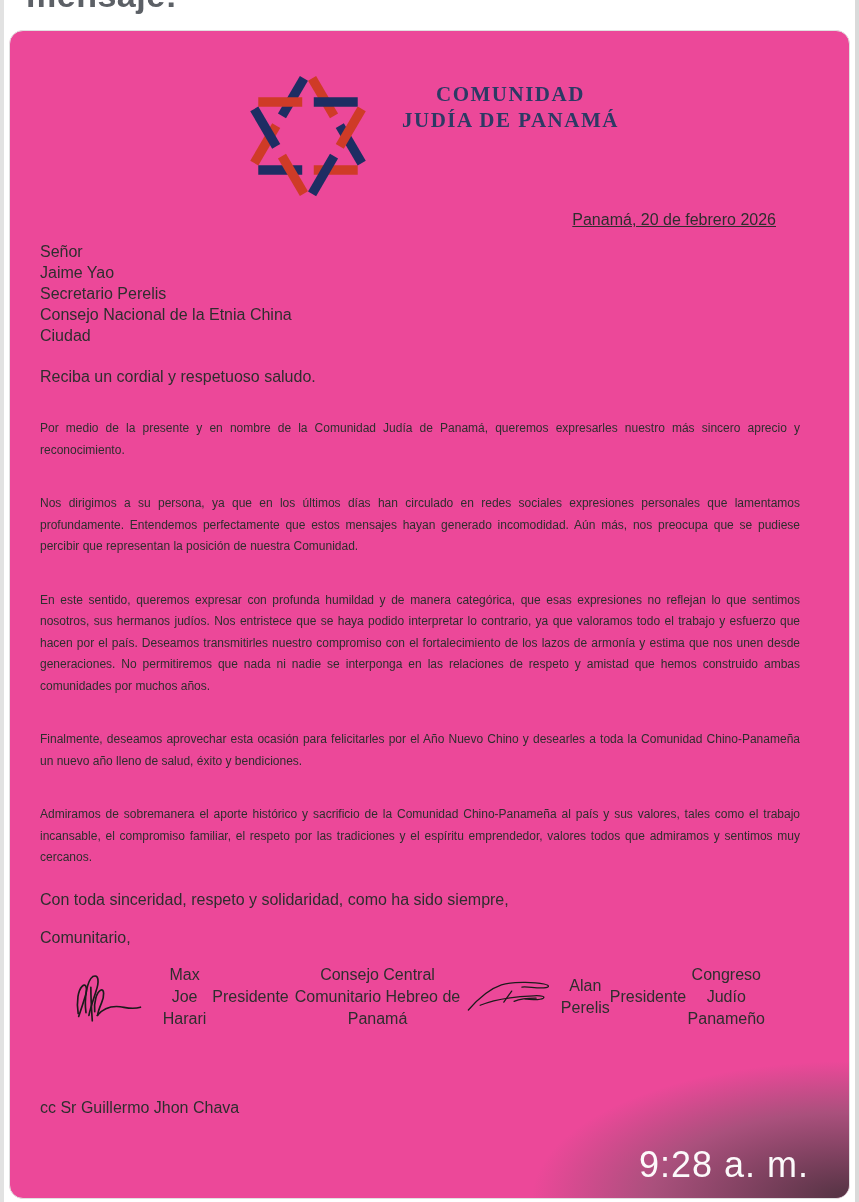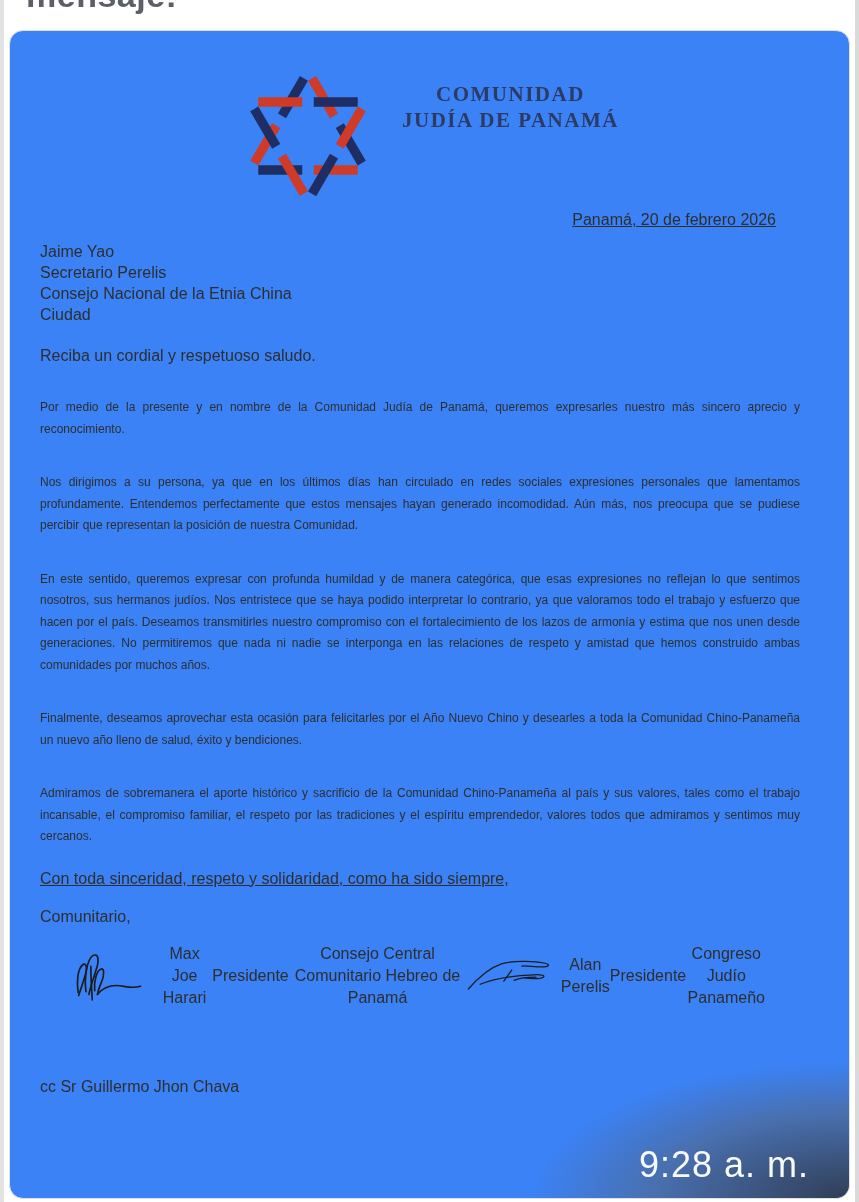--- a/index.html
+++ b/index.html
@@ -14,21 +14,21 @@
   .window-edge.right { right:0; background:#dadada; }
 
   .chat-fragment {
     position:absolute; top:-24px; left:26px;
     font-size:34px; font-weight:600; color:#5c6066; letter-spacing:0.5px;
     z-index:4;
   }
 
   .letter-card {
     position:absolute; left:9px; top:30px; width:841px; height:1169px;
-    background:#3b82f6;
+    background:#ec4899;
     border:1px solid #e0e0e0;
     border-radius:14px;
     overflow:hidden;
     z-index:2;
   }
   .letter-content {
     padding:22px 49px 0 30px;
     color:#2e2e2e;
   }
 
@@ -41,21 +41,21 @@
     color:#2c3a64; text-align:center;
     font-size:21px; line-height:26px; letter-spacing:1.5px; font-weight:600;
     white-space:nowrap;
   }
 
   
   .date-line { text-align:right; font-size:16px; margin-top:-12px; padding-right:24px;text-decoration:underline; }
   .recipient { margin-top:12px; font-size:16px; line-height:21px; }
   .salutation { margin-top:22px; font-size:16px; }
   .para { margin-top:32px; font-size:12px; line-height:21.5px; text-align:justify; }
-  .closing { margin-top:22px; font-size:16px;text-decoration:underline; }
+  .closing { margin-top:22px; font-size:16px; }
   .signoff { margin-top:20px; font-size:16px; }
 
   
   .sig-row { display:flex; justify-content:space-between; margin-top:2px; padding:0 40px 0 10px; }
   .sig-col { display:flex; flex-direction:row; align-items:center; justify-content:flex-end; }
   .sig-col.left { width:420px; }
   .sig-col.right { width:300px; }
   .sig-scribble { display:block; }
   .sig-name, .sig-title, .sig-org { font-size:16px; line-height:22px; text-align:center; color:#2e2e2e; }
 
@@ -103,20 +103,21 @@
       </svg>
       <div class="logo-text">
         <div>COMUNIDAD</div>
         <div>JUDÍA DE PANAMÁ</div>
       </div>
     </div>
 
     <div class="date-line">Panamá, 20 de febrero 2026</div>
 
     <div class="recipient">
+      <div>Señor</div>
       <div>Jaime Yao</div>
       <div>Secretario Perelis</div>
       <div>Consejo Nacional de la Etnia China</div>
       <div>Ciudad</div>
     </div>
 
     <div class="salutation">Reciba un cordial y respetuoso saludo.</div>
 
     <div class="para">Por medio de la presente y en nombre de la Comunidad Judía de Panamá, queremos expresarles nuestro más sincero aprecio y reconocimiento.</div>
     <div class="para">Nos dirigimos a su persona, ya que en los últimos días han circulado en redes sociales expresiones personales que lamentamos profundamente. Entendemos perfectamente que estos mensajes hayan generado incomodidad. Aún más, nos preocupa que se pudiese percibir que representan la posición de nuestra Comunidad.</div>

